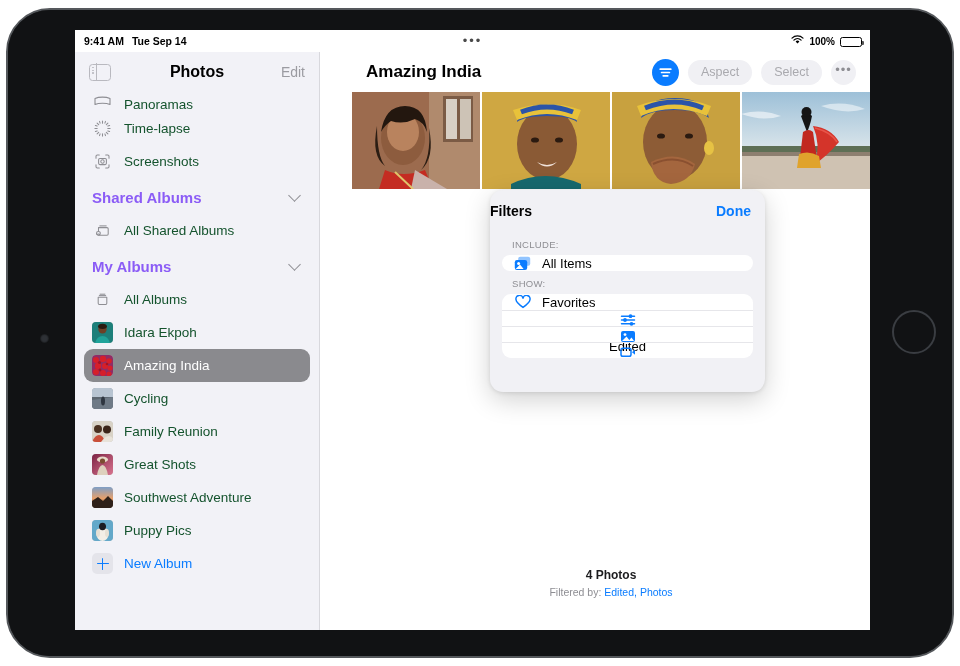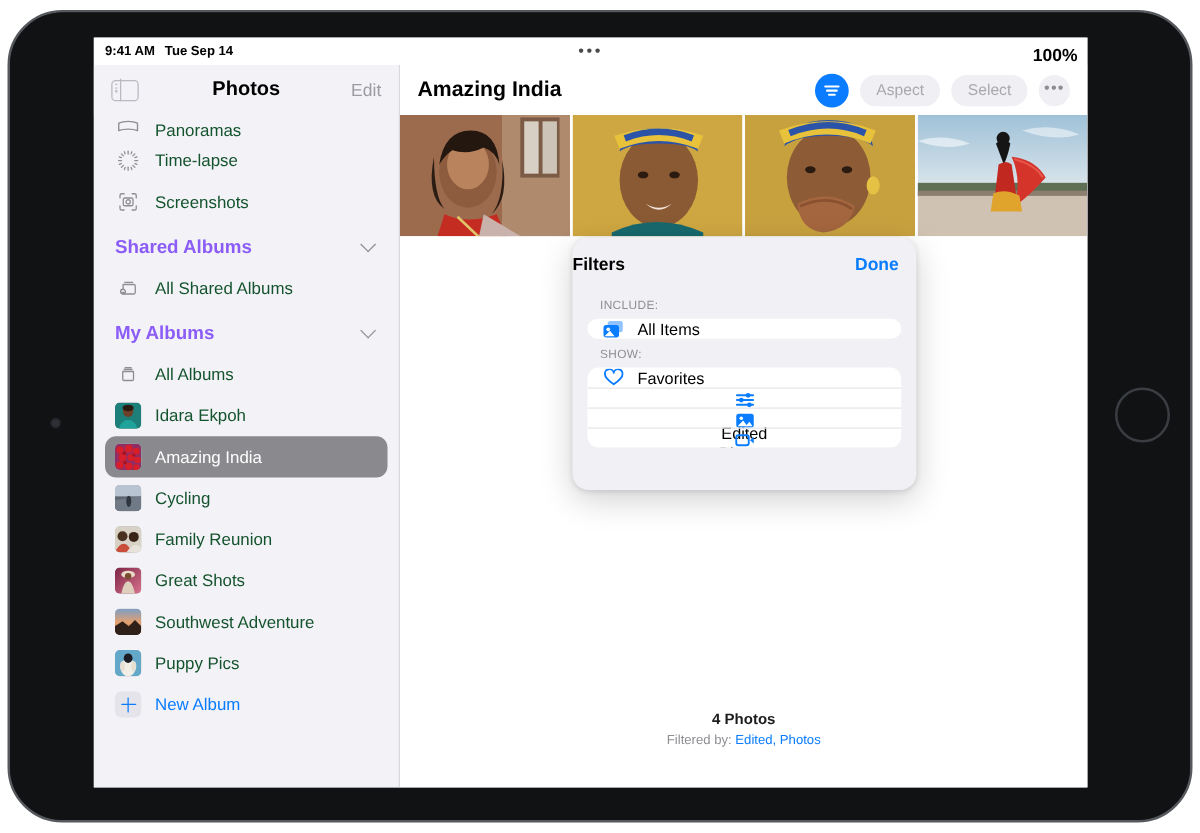--- a/index.html
+++ b/index.html
@@ -49,33 +49,33 @@
 
   
   #status-bar {
     position: absolute; left: 0; top: 0; width: 100%; height: 22px;
     display: flex; align-items: center;
     font-size: 11px; color: #000;
     background: #ffffff;
   }
   .sb-left { position: absolute; left: 9px; display: flex; gap: 8px; align-items: center; font-weight: 600; font-size: 10.5px;}
   .sb-dots { position: absolute; left: 0; right: 0; text-align: center; color: #4a4a4a; letter-spacing: 2px; font-size: 13px; line-height: 10px; }
-  .sb-right { position: absolute; right: 8px; display: flex; gap: 5px; align-items: flex-end; font-size: 14px; font-weight: 600; flex-direction: column;}
+  .sb-right { position: absolute; right: 8px; display: flex; gap: 5px; align-items: flex-end; font-size: 10px; font-weight: 600;}
   .battery-shell {
     width: 22px; height: 10px; border: 1px solid #000; border-radius: 2.5px;
     padding: 1px; position: relative;
   }
   .battery-fill { width: 100%; height: 100%; background: #000; border-radius: 1px; }
   .battery-cap {
     position: absolute; right: -3px; top: 3px; width: 2px; height: 4px;
     background: #555; border-radius: 0 1px 1px 0;
   }
 
   
-  #split { position: absolute; left: 0; top: 22px; right: 0; bottom: 0; display: flex; }
+  #split { position: absolute; left: 0; top: 22px; right: 0; bottom: 0; display: flex; gap: 32px; }
 
   
   #sidebar {
     width: 245px; background: #f2f2f7; position: relative;
     border-right: 0.5px solid #d8d8dd;
     display: flex; flex-direction: column;
   }
   #sidebar-header {
     height: 40px; display: flex; align-items: center; padding: 0 14px;
     position: relative; flex: none; background: #f2f2f7;

